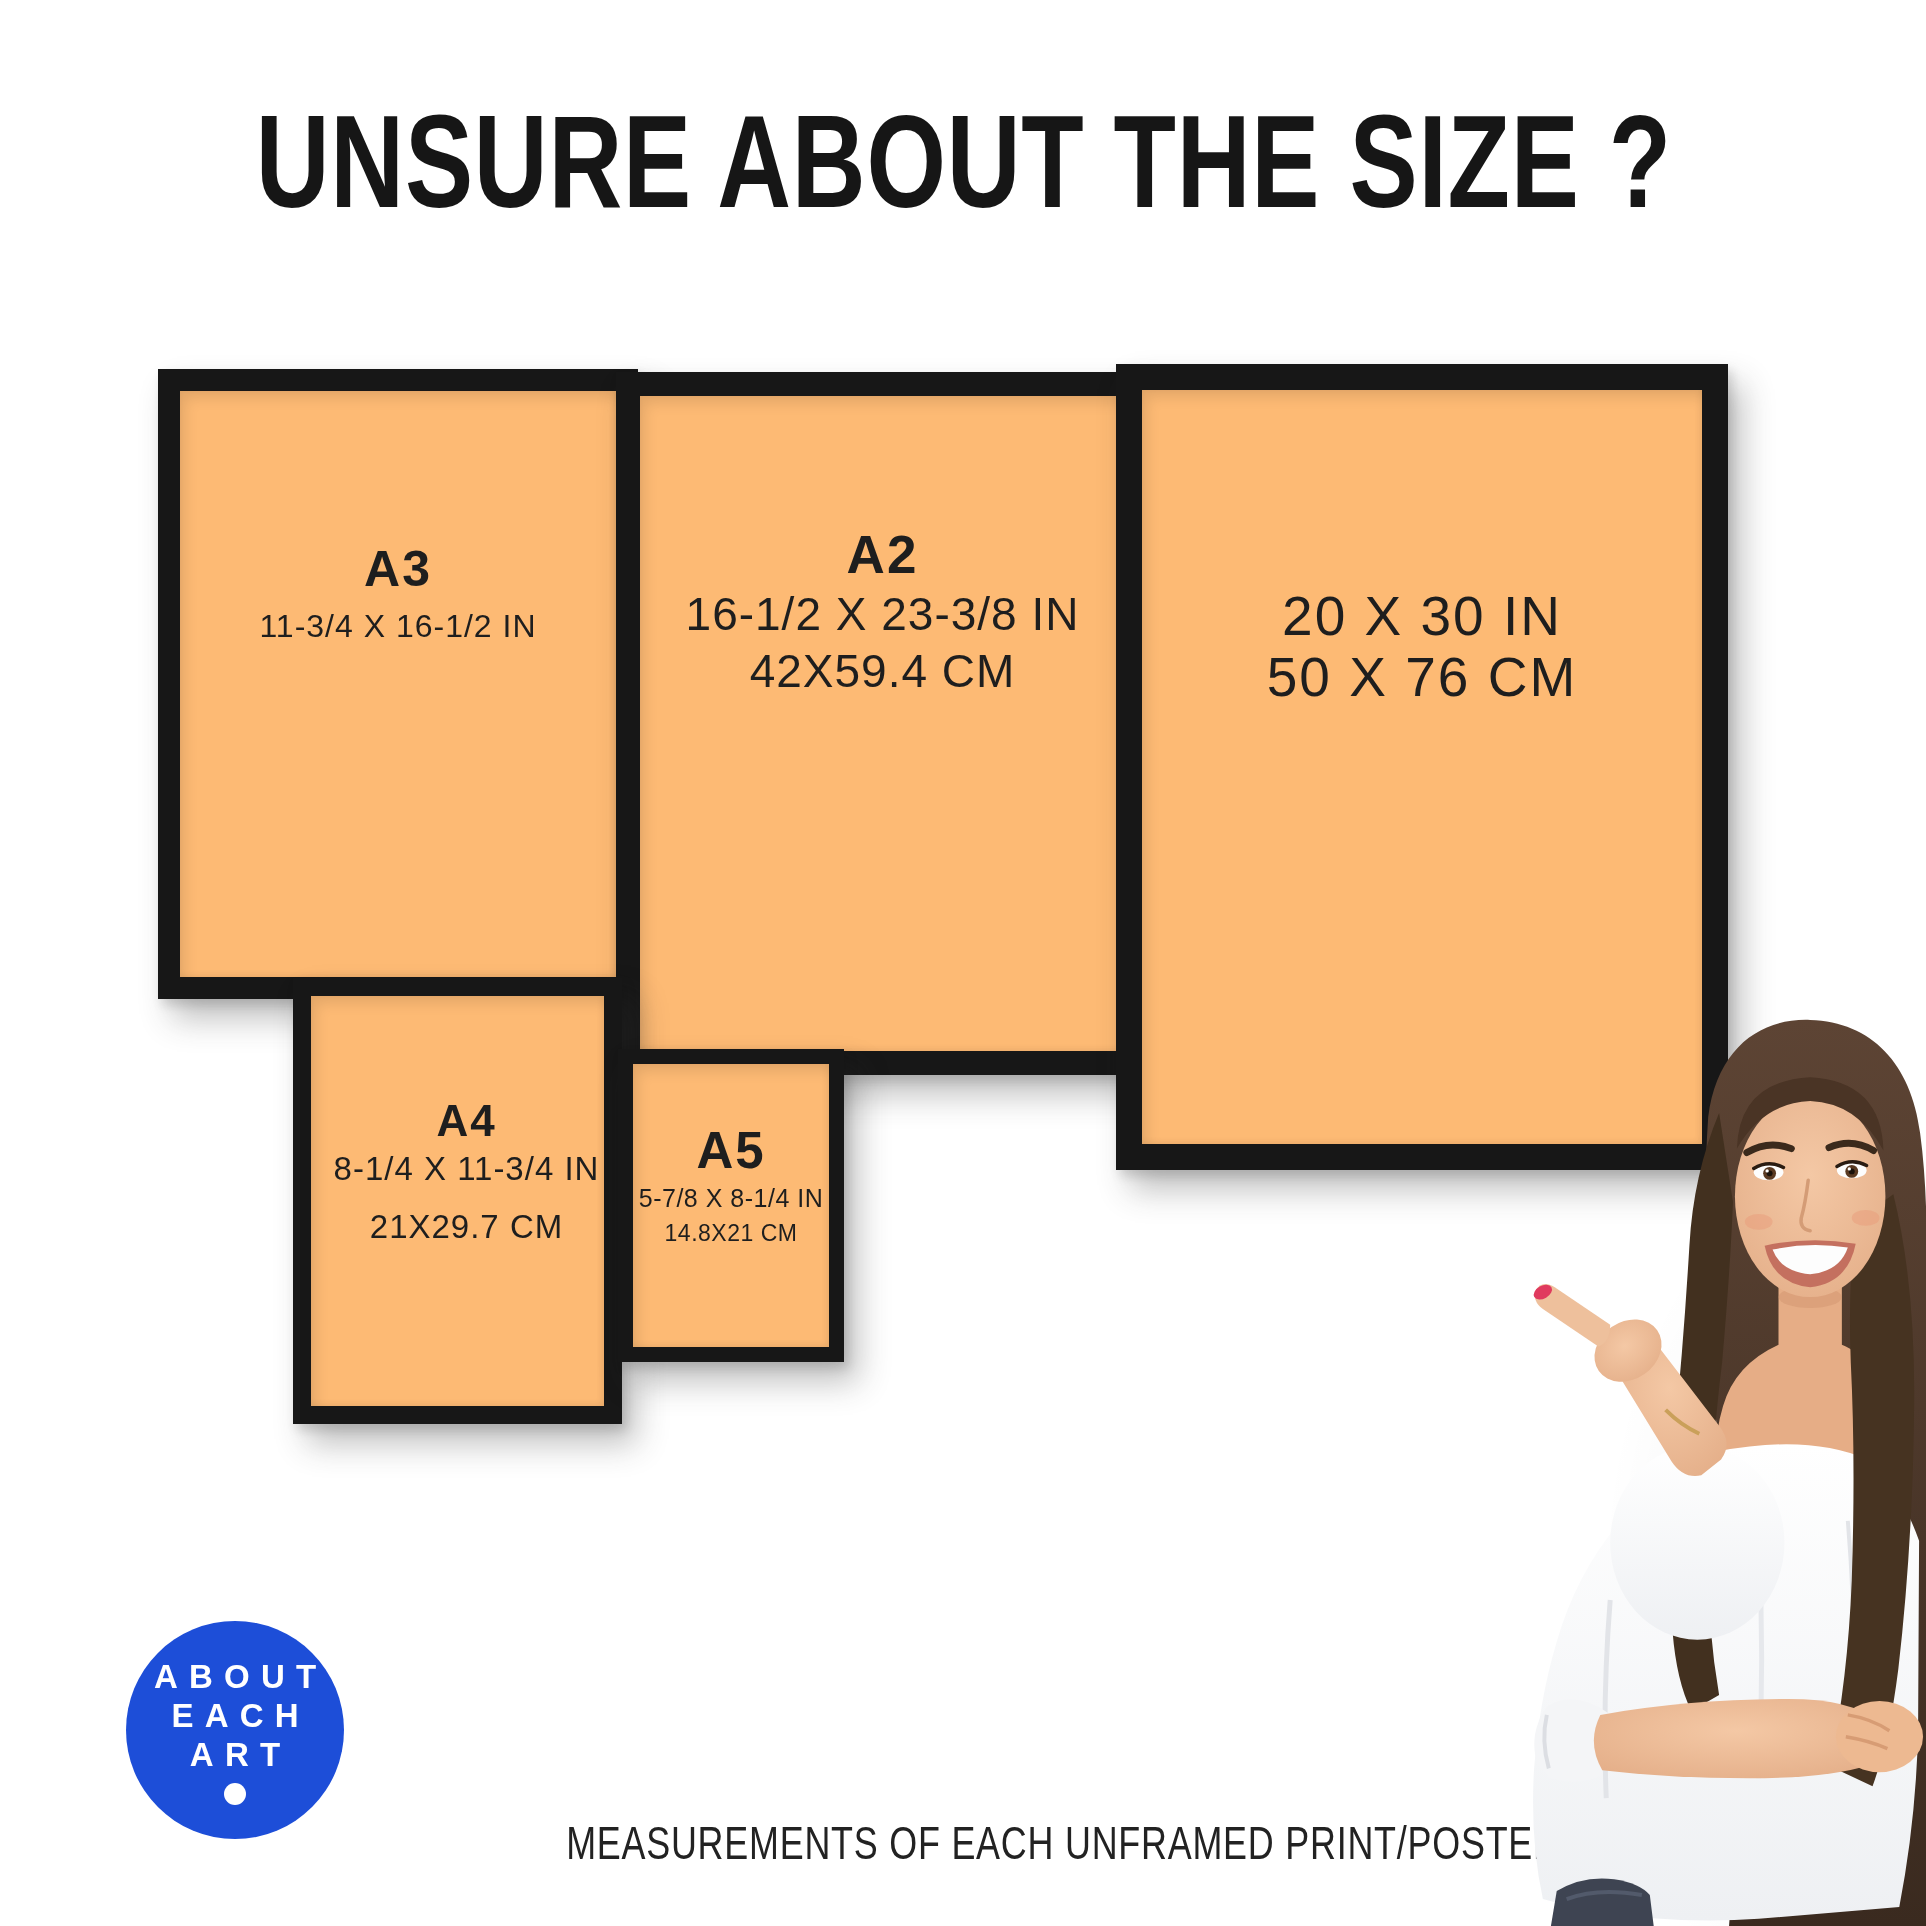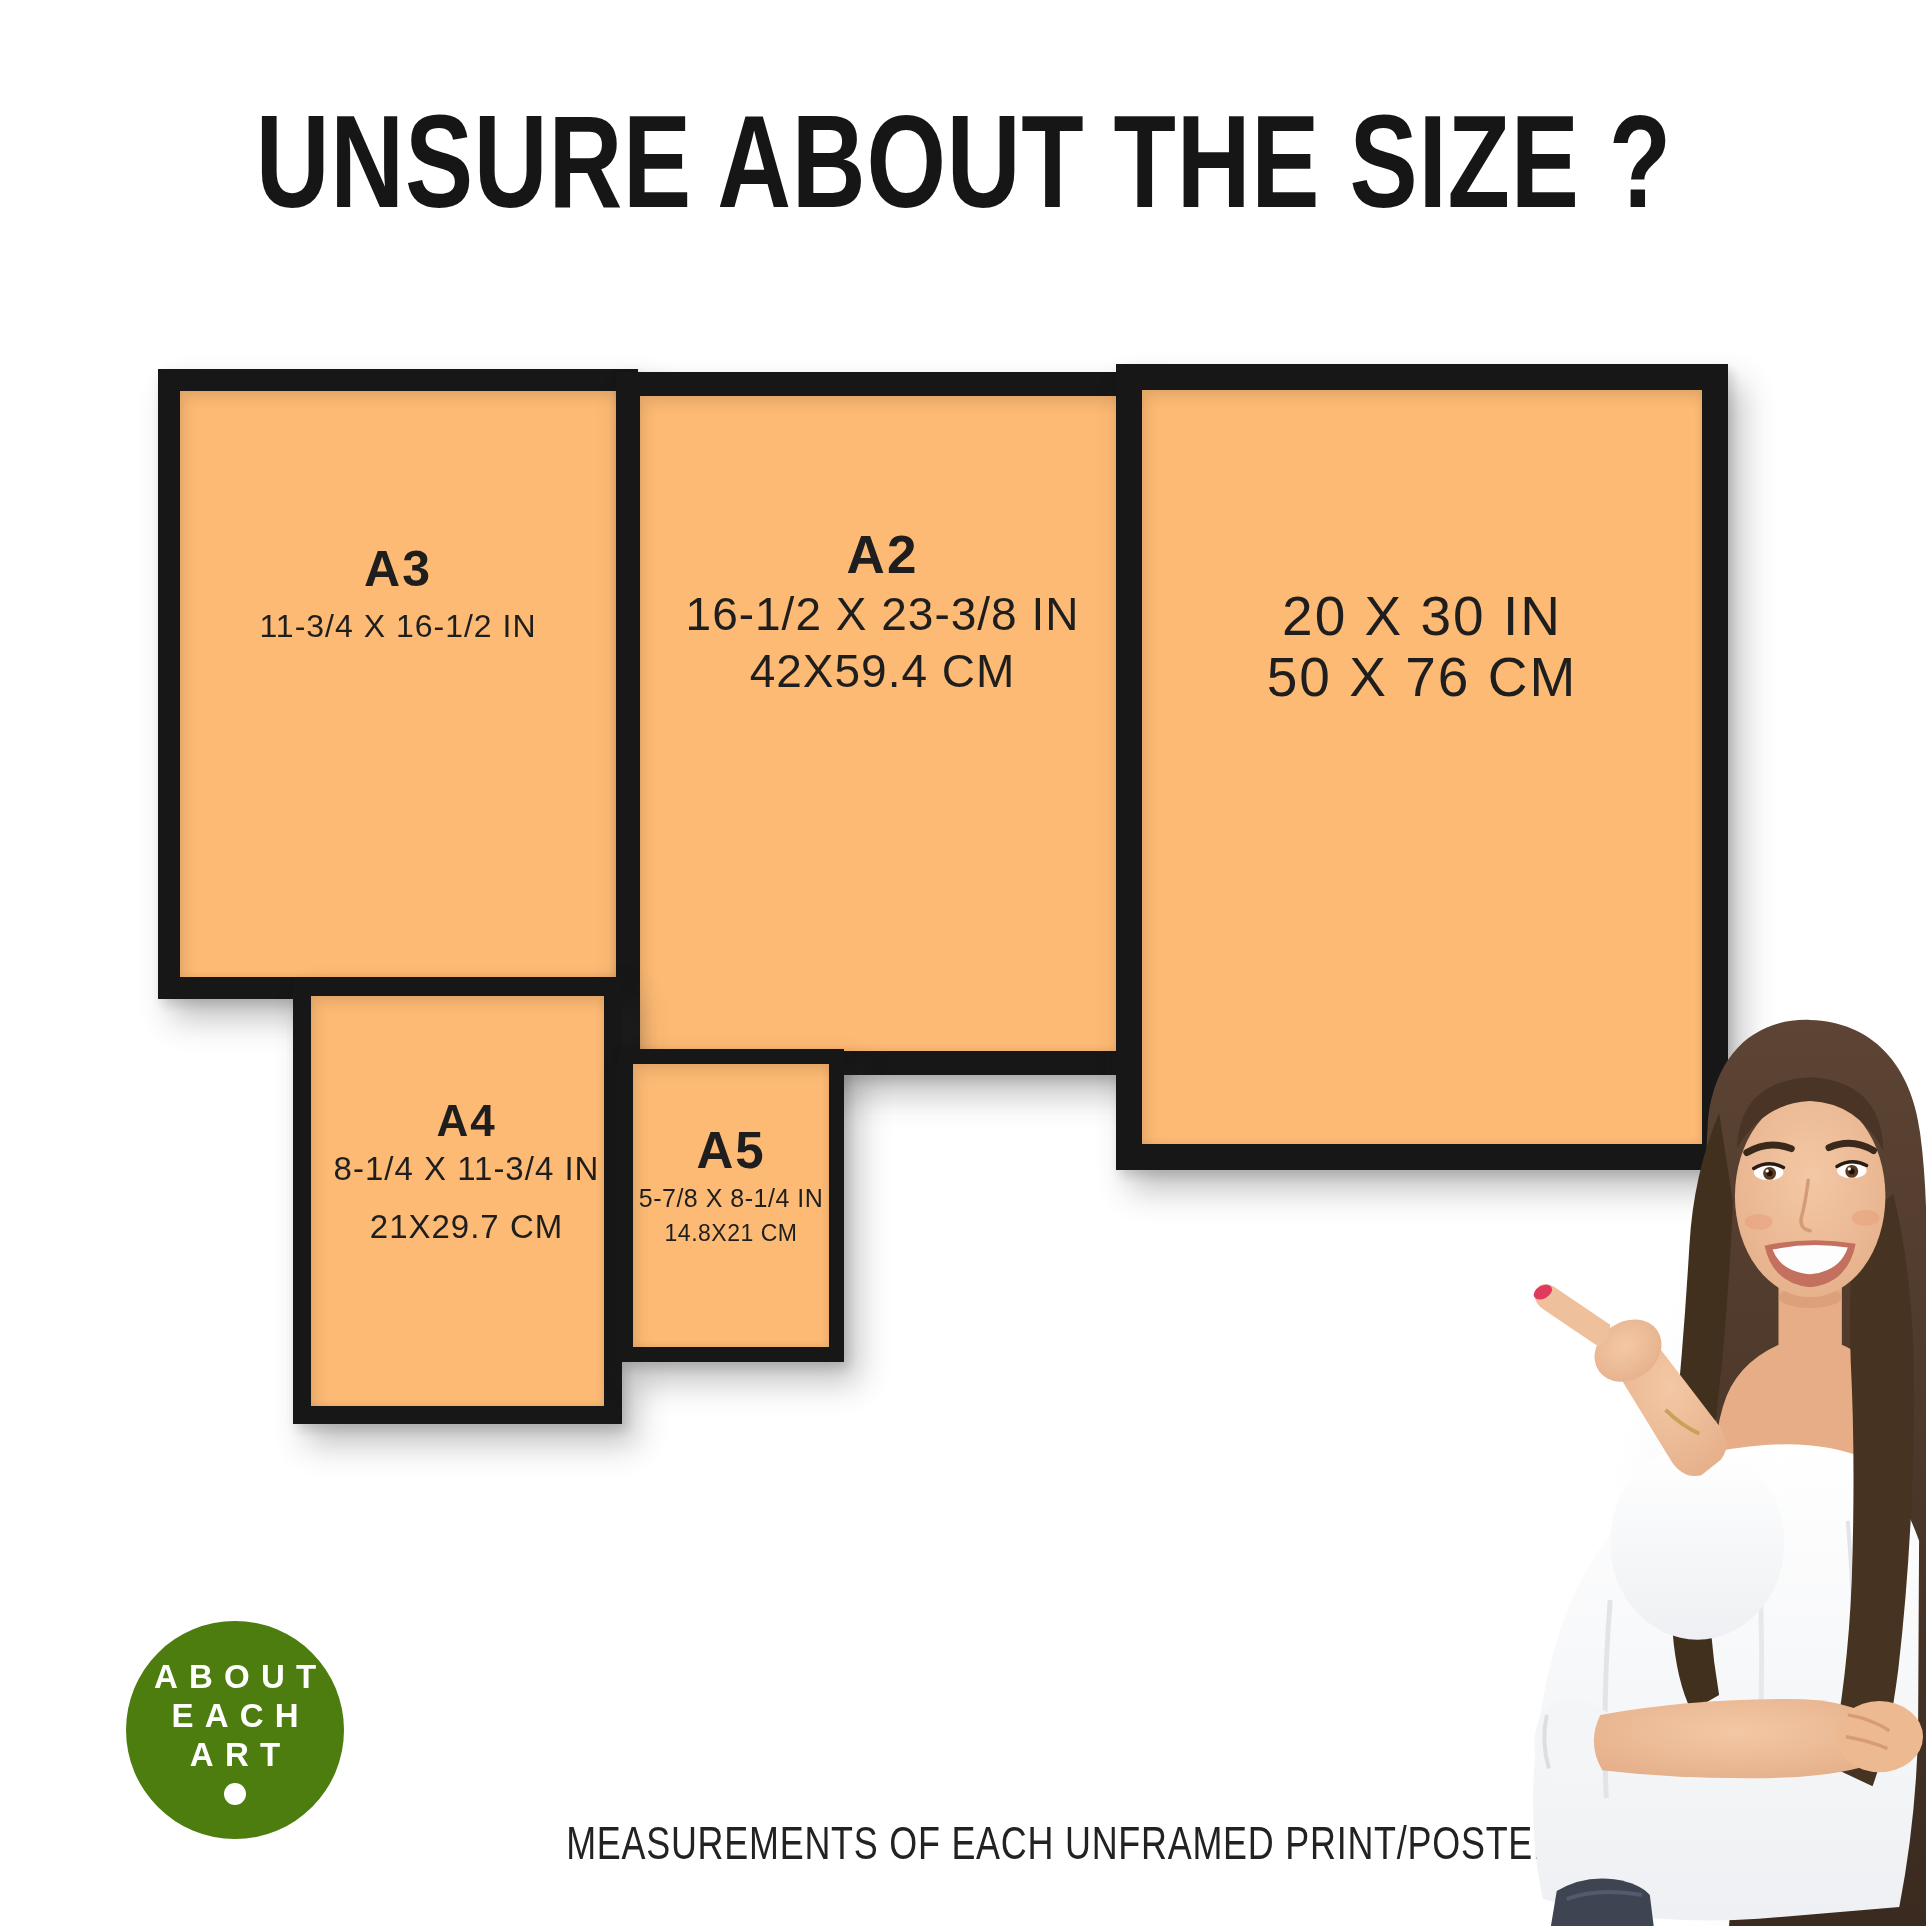--- a/index.html
+++ b/index.html
@@ -39,21 +39,21 @@
   .frame-a4 .fd{font-size:33px;line-height:44px;letter-spacing:1px;}
   .frame-a4 .fd-cm{margin-top:14px;}
   .frame-a5{left:618px;top:1049px;width:196px;height:283px;border-width:15px;}
   .frame-a5 .frame-text{top:57px;}
   .frame-a5 .fl{font-size:51px;line-height:59px;letter-spacing:2px;}
   .frame-a5 .fd-in{font-size:25px;line-height:36px;letter-spacing:0.5px;}
   .frame-a5 .fd-cm{font-size:23px;line-height:34px;letter-spacing:0.5px;}
   
   .logo{
     position:absolute;left:126px;top:1621px;width:218px;height:218px;border-radius:50%;
-    background:#4d7c0f;color:#ffffff;display:flex;flex-direction:column;
+    background:#1d4ed8;color:#ffffff;display:flex;flex-direction:column;
     align-items:center;justify-content:center;padding-top:2px;box-sizing:border-box;
   }
   .logo-line{font-weight:700;font-size:33px;line-height:39px;letter-spacing:0.34em;margin-right:-0.34em;}
   .logo-dot{width:22px;height:22px;border-radius:50%;background:#ffffff;margin-top:9px;}
   
   .footer{
     position:absolute;left:426px;top:1818px;width:921px;text-align:center;
     font-size:46px;line-height:51px;color:#222;white-space:nowrap;
   }
   .footer-inner{display:inline-block;transform:scaleX(0.78);transform-origin:center;letter-spacing:1px;}

